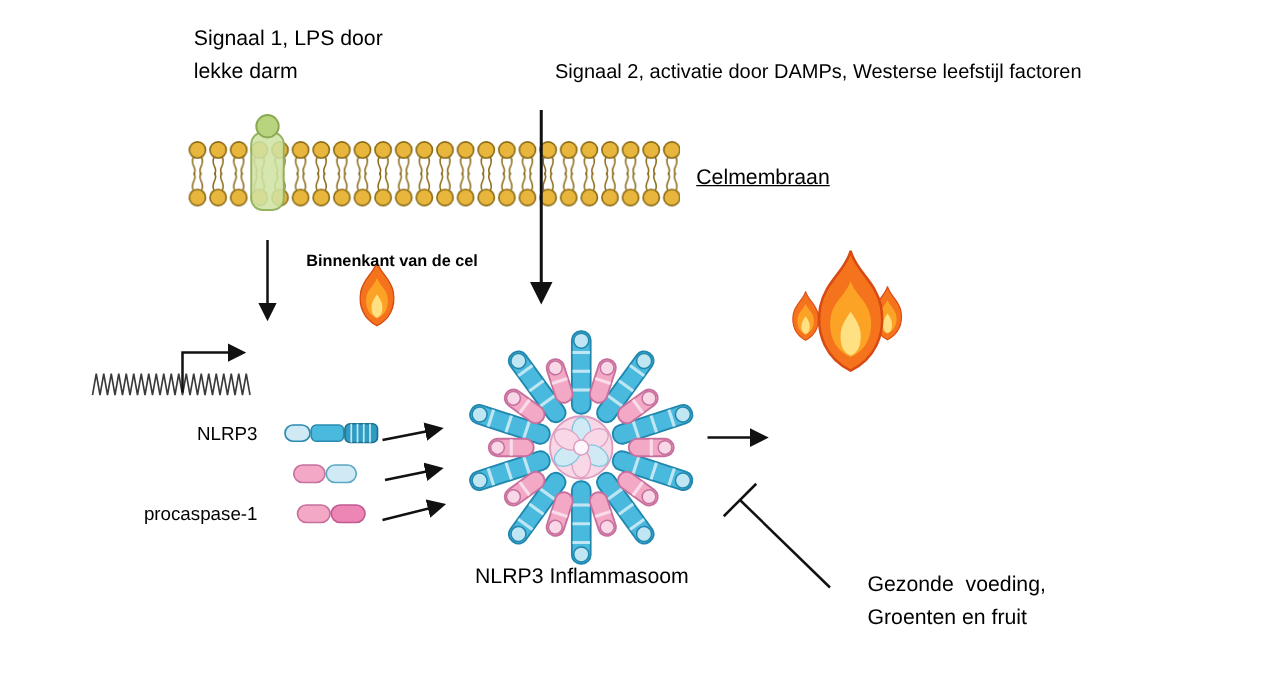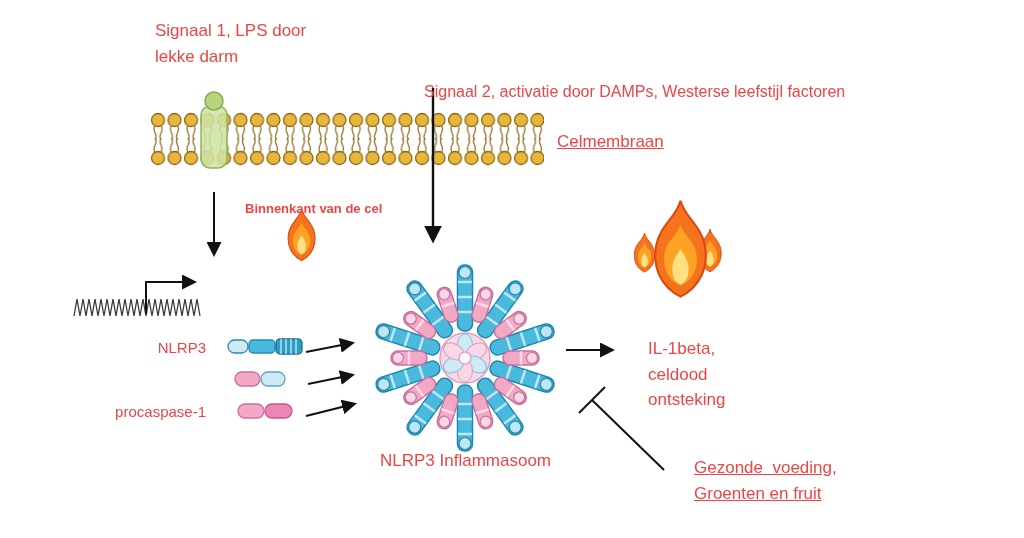--- a/index.html
+++ b/index.html
@@ -1,26 +1,26 @@
 <!DOCTYPE html>
 <html><head>
 <meta charset="utf-8">
 <style>
   html,body{margin:0;padding:0;background:#fff;}
   .stage{
     position:relative;
     width:1024px;height:538px;
     background:#ffffff;
     font-family:"Liberation Sans", sans-serif;
-    color:#ef4444;
+    color:#000000;
     overflow:hidden;
   }
   .lbl{position:absolute;white-space:pre-line;}
   .lbl.nowrap{white-space:nowrap;}
-  .lbl.prewrap{white-space:pre-wrap;text-decoration:underline;}
+  .lbl.prewrap{white-space:pre-wrap;}
   .t17{font-size:17px;line-height:1.5;font-weight:500;}
   .t16{font-size:16px;line-height:1.4;font-weight:500;}
   .t15{font-size:15px;line-height:1.3;font-weight:400;}
   .t13{font-size:13px;line-height:1.3;font-weight:700;margin-top:32px;}
   .ralign{text-align:right;}
   svg.canvas{position:absolute;left:0;top:0;}
 </style>
 </head>
 <body>
 
@@ -138,34 +138,31 @@
 
     <g>
       <line x1="664" y1="470" x2="592" y2="400" stroke="#111" stroke-width="2"></line>
       <line x1="579" y1="413" x2="605" y2="387" stroke="#111" stroke-width="2"></line>
     </g>
   </svg>
 
   <div class="lbl t17" style="left:155px;top:18px;">Signaal 1, LPS door
 lekke darm</div>
 
-  <div class="lbl t16 nowrap" style="left:424px;top:47px;margin-top:34px;">Signaal 2, activatie door DAMPs, Westerse leefstijl factoren</div>
+  <div class="lbl t16 nowrap" style="left:444px;top:47px;">Signaal 2, activatie door DAMPs, Westerse leefstijl factoren</div>
 
   <div class="lbl t17 nowrap" style="left:557px;top:129px;text-decoration:underline;">Celmembraan</div>
 
   <div class="lbl t13 nowrap" style="left:245px;top:169px;">Binnenkant van de cel</div>
 
 
   <div class="lbl t15 ralign" style="left:80px;top:338px;width:126px;">NLRP3</div>
 
 
   <div class="lbl t15 ralign" style="left:80px;top:402px;width:126px;">procaspase-1</div>
 
   <div class="lbl t17 nowrap" style="left:380px;top:448px;">NLRP3 Inflammasoom</div>
 
-  <div class="lbl t17" style="left:648px;top:336px;">IL-1beta,
-celdood
-ontsteking</div>
 
   <div class="lbl t17 prewrap" style="left:694px;top:455px;">Gezonde  voeding,
 Groenten en fruit</div>
 
 </div>
 
 </body></html>

